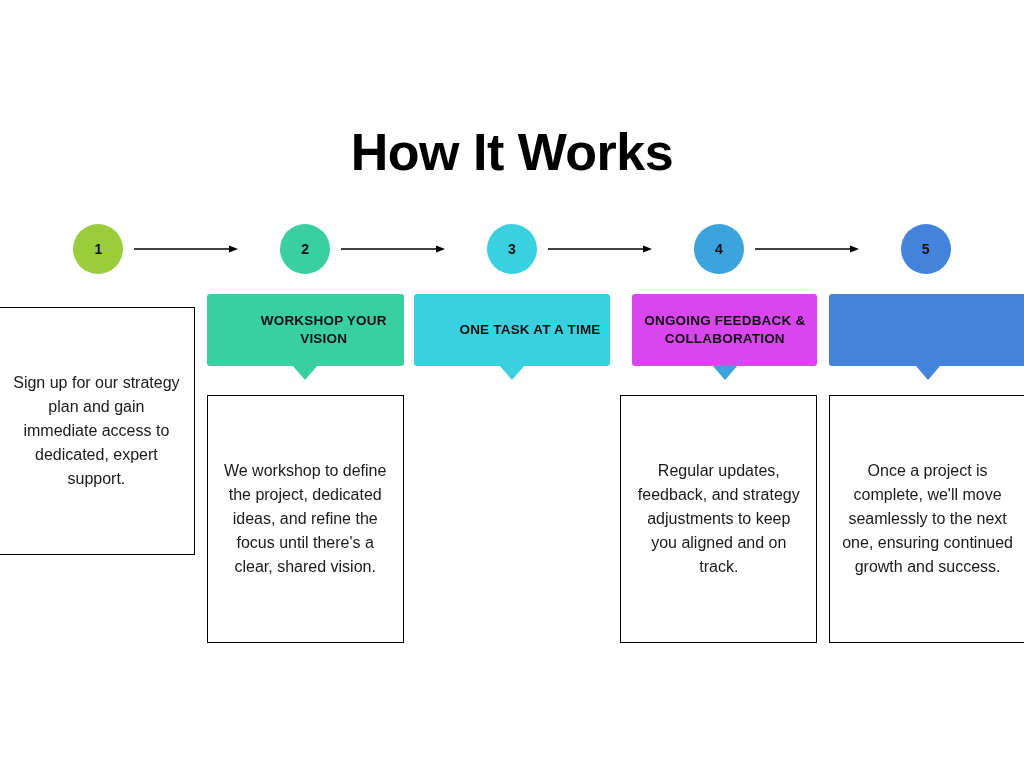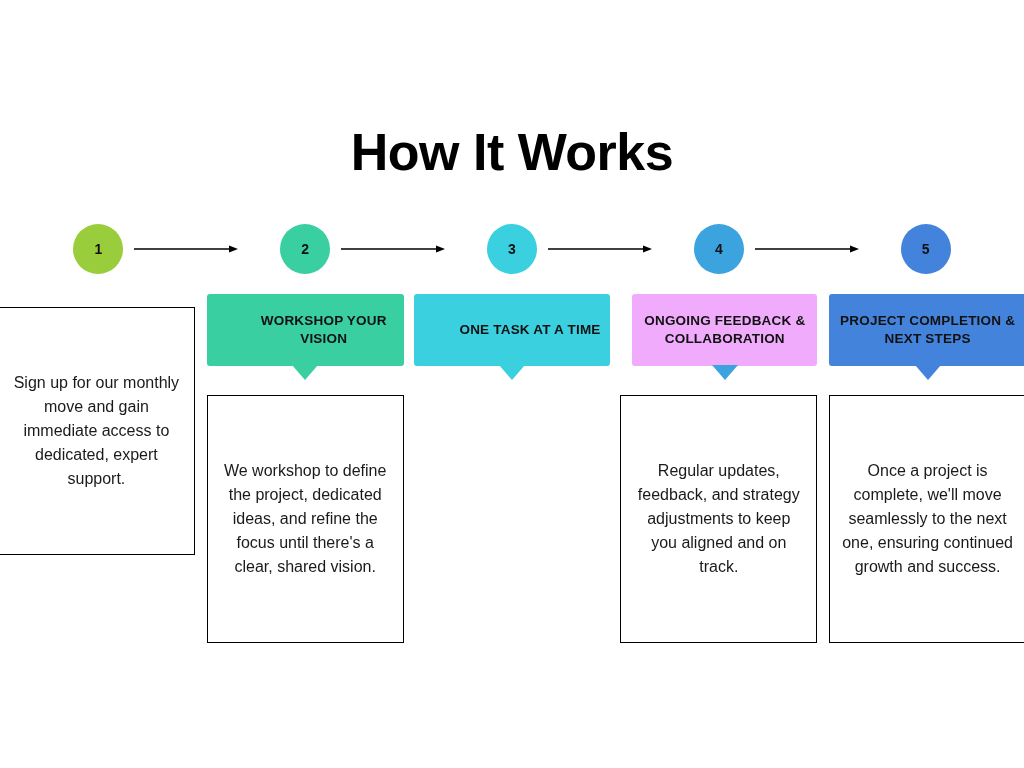--- a/index.html
+++ b/index.html
@@ -155,21 +155,21 @@
         <span>1</span>
       </div>
       <div class="arrow">
         <svg width="104" height="10" viewBox="0 0 104 10">
           <line x1="0" y1="5" x2="95" y2="5" stroke="#000000" stroke-width="1.6"></line>
           <polygon points="95,1.4 104,5 95,8.6" fill="#000000"></polygon>
         </svg>
       </div>
     </div>
     <div class="desc-box">
-      <span>Sign up for our monthly move and gain immediate access to dedicated, expert support.</span>
+      <span>Sign up for our strategy plan and gain immediate access to dedicated, expert support.</span>
     </div>
   </div>
 
   <div class="step-col">
     <div class="circle-row">
       <div class="step-circle" style="background: rgb(58, 207, 160);">
         <span>2</span>
       </div>
       <div class="arrow">
         <svg width="104" height="10" viewBox="0 0 104 10">
@@ -215,39 +215,38 @@
         <span>4</span>
       </div>
       <div class="arrow">
         <svg width="104" height="10" viewBox="0 0 104 10">
           <line x1="0" y1="5" x2="95" y2="5" stroke="#000000" stroke-width="1.6"></line>
           <polygon points="95,1.4 104,5 95,8.6" fill="#000000"></polygon>
         </svg>
       </div>
     </div>
     <div class="banner-wrap">
-      <div class="banner" style="background: #f0abfc; margin-left: 12px;">
+      <div class="banner" style="background: #d946ef; margin-left: 12px;">
         <span>ONGOING FEEDBACK &amp; COLLABORATION</span>
         <span class="banner-tail" style="border-top-color: rgb(59, 163, 222);"></span>
       </div>
     </div>
     <div class="desc-box">
       <span>Regular updates, feedback, and strategy adjustments to keep you aligned and on track.</span>
     </div>
   </div>
 
   <div class="step-col">
     <div class="circle-row">
       <div class="step-circle" style="background: rgb(68, 131, 220);">
         <span>5</span>
       </div>
     </div>
     <div class="banner-wrap">
       <div class="banner" style="background: rgb(68, 131, 220);">
-        <span>PROJECT COMPLETION &amp; NEXT STEPS</span>
         <span class="banner-tail" style="border-top-color: rgb(68, 131, 220);"></span>
       </div>
     </div>
     <div class="desc-box">
       <span>Once a project is complete, we'll move seamlessly to the next one, ensuring continued growth and success.</span>
     </div>
   </div>
 
 </div>
 

